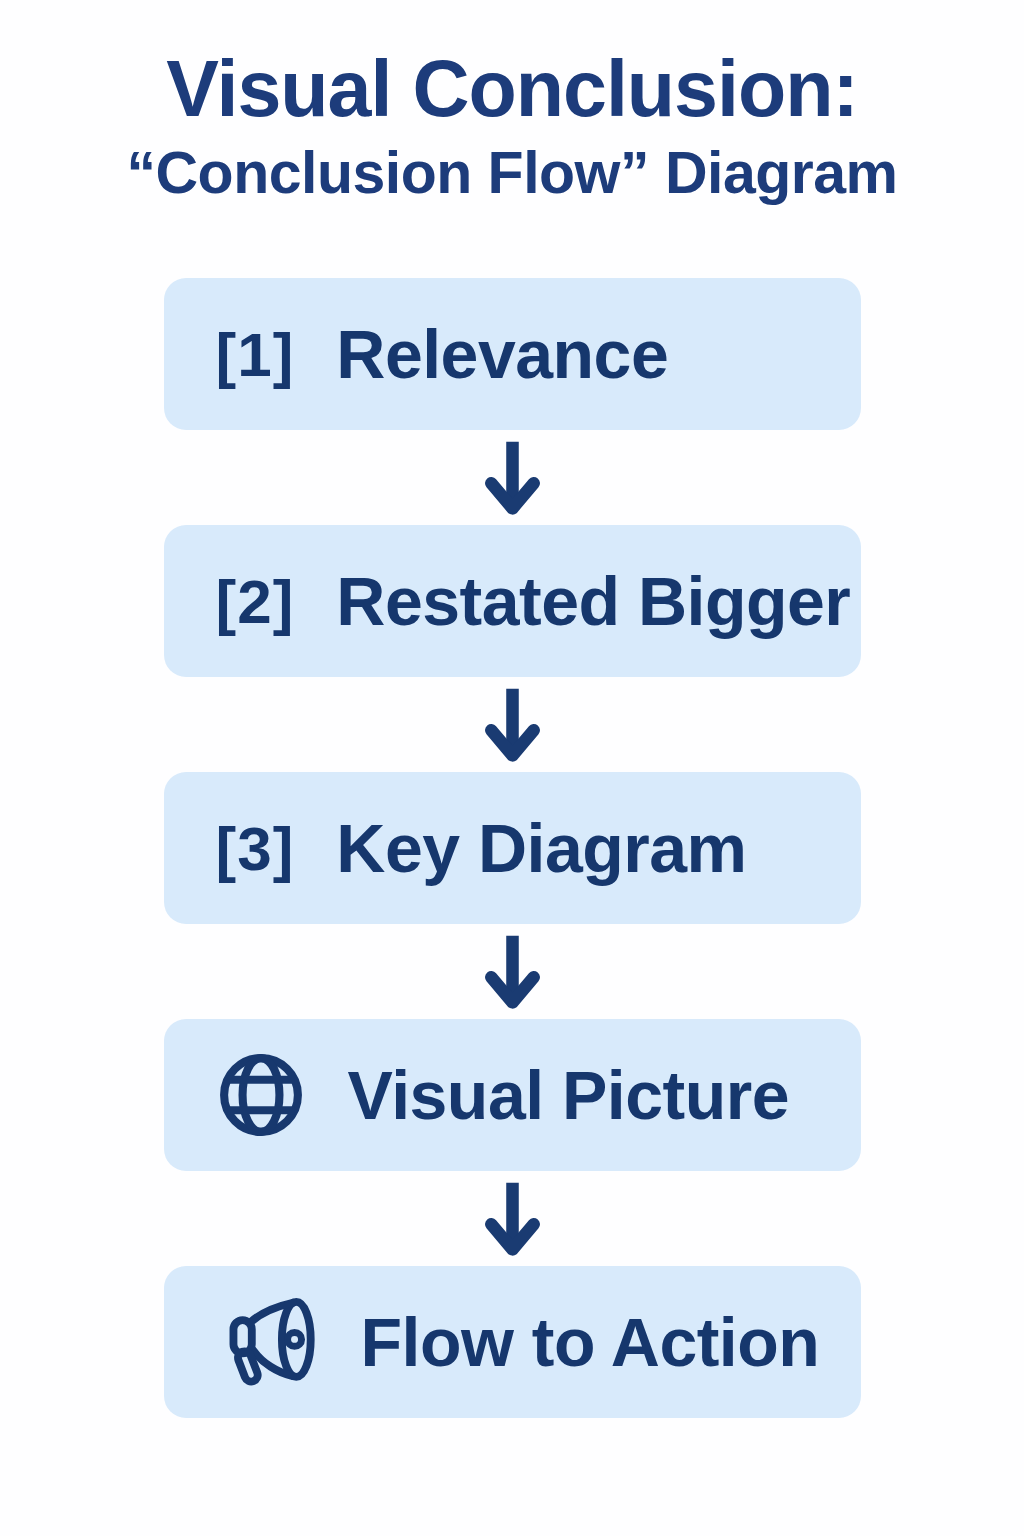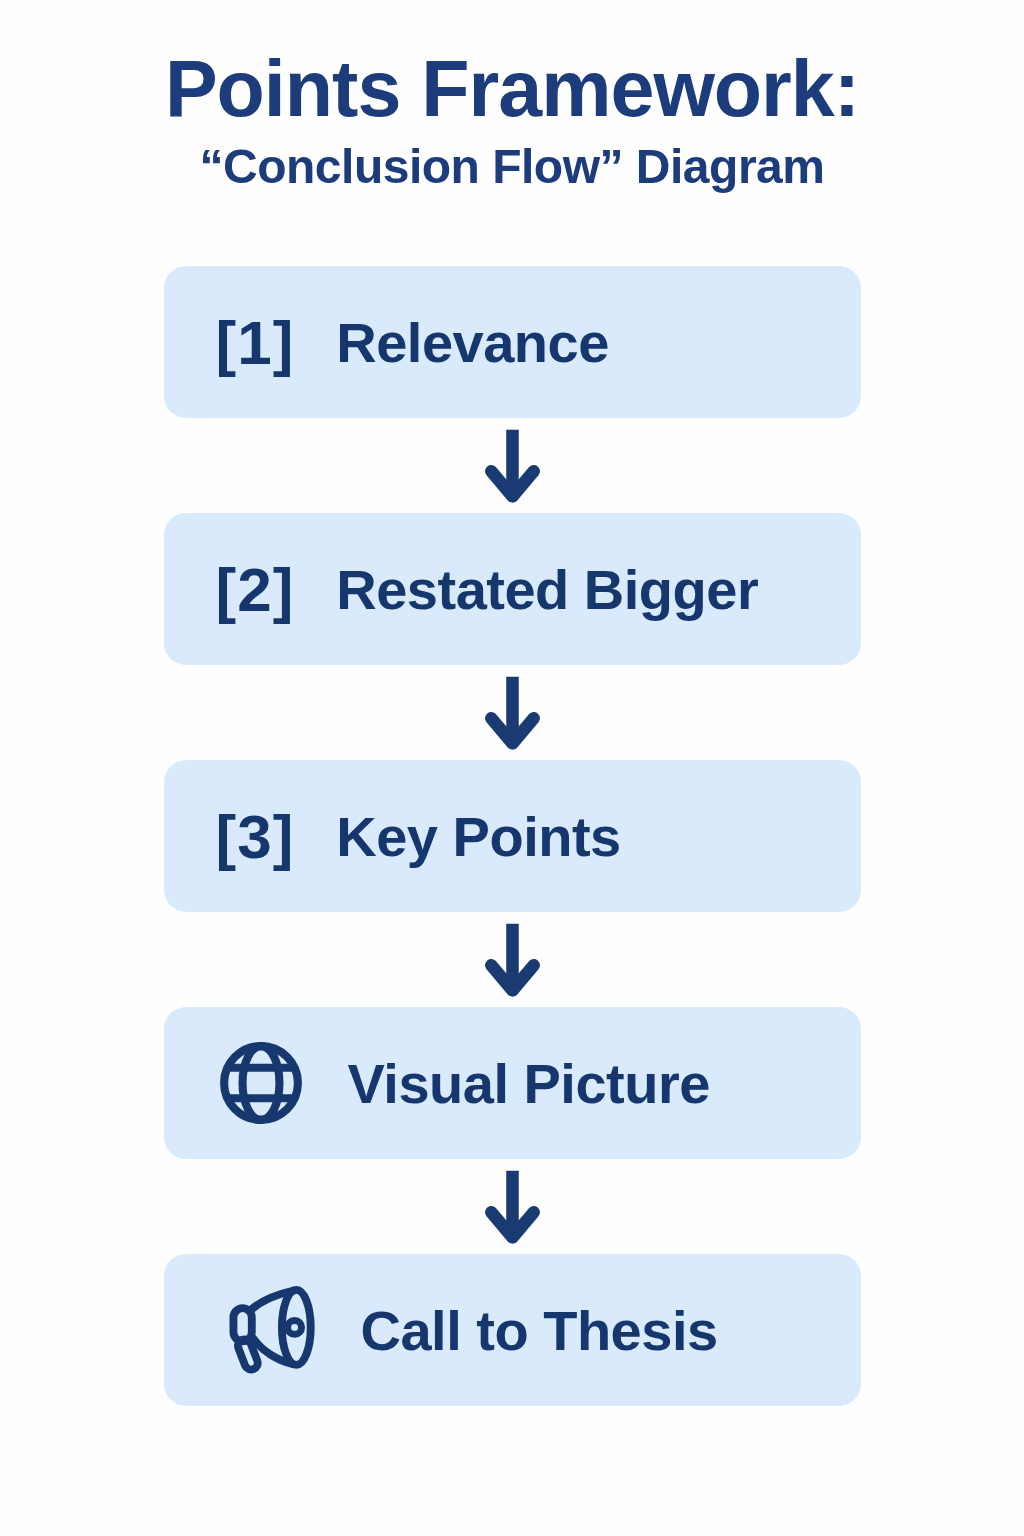--- a/index.html
+++ b/index.html
@@ -19,21 +19,21 @@
     text-align: center;
     color: #1d3c7b;
   }
   .title-line1 {
     font-size: 79px;
     font-weight: 700;
     line-height: 1.08;
     letter-spacing: -1px;
   }
   .title-line2 {
-    font-size: 48px;
+    font-size: 59px;
     font-weight: 700;
     line-height: 1.1;
     margin-top: 10px;
     letter-spacing: -0.5px;
   }
   .flow {
     width: 697px;
     margin: 72px auto 0;
     display: flex;
     flex-direction: column;
@@ -48,21 +48,21 @@
     padding-left: 52px;
   }
   .prefix {
     font-size: 62px;
     font-weight: 700;
     color: #16376d;
     letter-spacing: 1px;
     flex: 0 0 auto;
   }
   .label {
-    font-size: 56px;
+    font-size: 68px;
     font-weight: 700;
     color: #16376d;
     letter-spacing: -0.5px;
     margin-left: 42px;
     white-space: nowrap;
   }
   .lead-icon {
     flex: 0 0 auto;
     display: flex;
     align-items: center;
@@ -78,21 +78,21 @@
   .icon-arrow { width: 61px; height: 81px; }
   .icon-globe { width: 90px; height: 90px; }
   .icon-mega  { width: 103px; height: 96px; }
 </style>
 </head>
 <body>
 
 <div class="page">
 
   <div class="titles">
-    <div class="title-line1">Points Framework:</div>
+    <div class="title-line1">Visual Conclusion:</div>
     <div class="title-line2">“Conclusion Flow” Diagram</div>
   </div>
 
   <div class="flow">
 
     <div class="step">
       <span class="prefix">[1]</span>
       <span class="label">Relevance</span>
     </div>
 
@@ -110,21 +110,21 @@
 
     <div class="arrow-gap">
       <svg class="icon-arrow" viewBox="0 0 62 84">
         <path d="M31 5 L31 71" stroke="#1a3b72" stroke-width="13" fill="none"></path>
         <path d="M9 48 L31 74 L53 48" stroke="#1a3b72" stroke-width="13" fill="none" stroke-linecap="round" stroke-linejoin="round"></path>
       </svg>
     </div>
 
     <div class="step">
       <span class="prefix">[3]</span>
-      <span class="label">Key Points</span>
+      <span class="label">Key Diagram</span>
     </div>
 
     <div class="arrow-gap">
       <svg class="icon-arrow" viewBox="0 0 62 84">
         <path d="M31 5 L31 71" stroke="#1a3b72" stroke-width="13" fill="none"></path>
         <path d="M9 48 L31 74 L53 48" stroke="#1a3b72" stroke-width="13" fill="none" stroke-linecap="round" stroke-linejoin="round"></path>
       </svg>
     </div>
 
     <div class="step">
@@ -150,17 +150,17 @@
       <span class="lead-icon">
         <svg class="icon-mega" viewBox="0 0 118 108" fill="none" stroke="#17386e" stroke-width="9" stroke-linecap="round" stroke-linejoin="round">
           <ellipse cx="92" cy="51" rx="16.5" ry="43"></ellipse>
           <path d="M88 9 C 66 14, 50 22, 40 31"></path>
           <rect x="20" y="29" width="21" height="38" rx="10.5"></rect>
           <path d="M88 93 C 70 89, 53 78, 43 64"></path>
           <rect x="29" y="64" width="15" height="36" rx="7.5" transform="rotate(-21 36.5 82)"></rect>
           <circle cx="90" cy="51" r="8" stroke-width="8"></circle>
         </svg>
       </span>
-      <span class="label">Call to Thesis</span>
+      <span class="label">Flow to Action</span>
     </div>
 
   </div>
 </div>
 
 </body></html>

